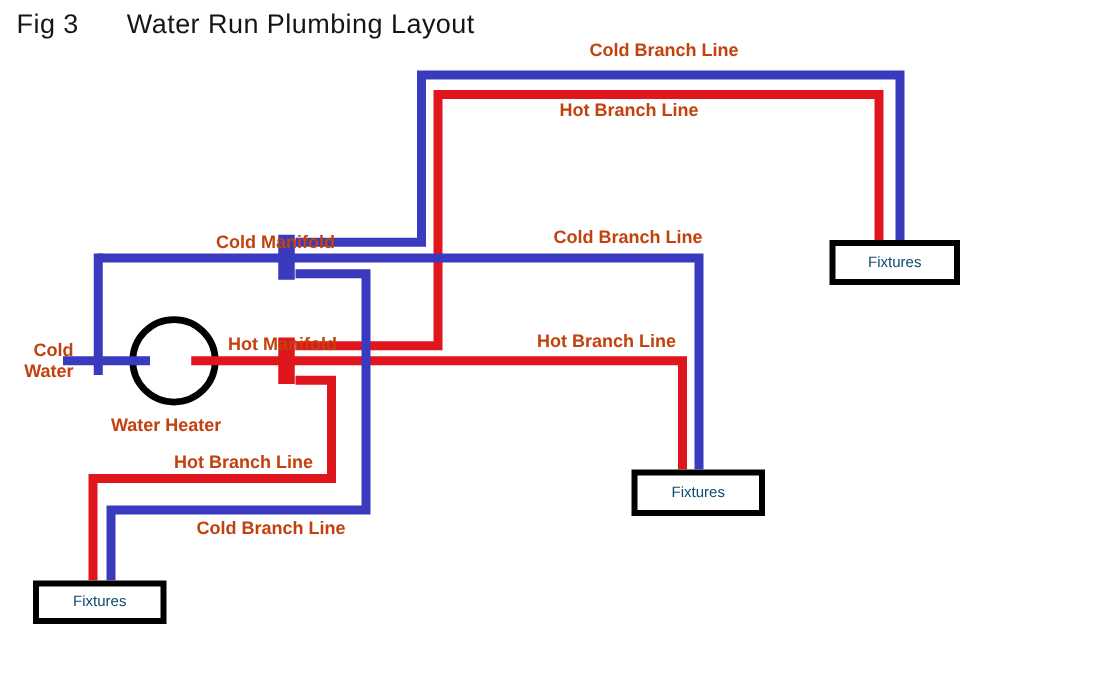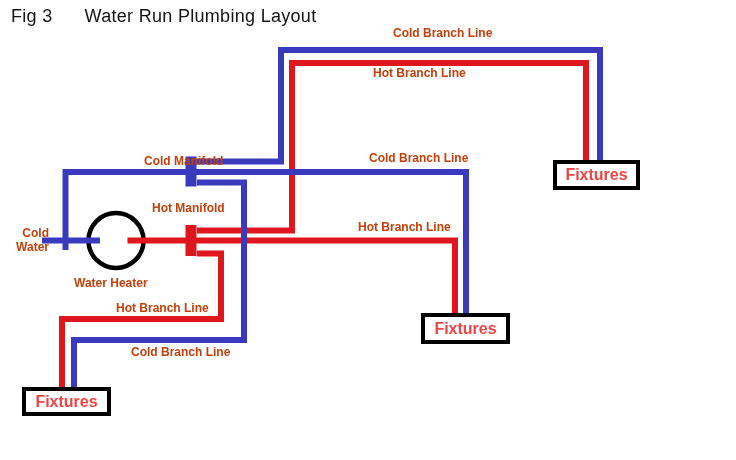--- a/index.html
+++ b/index.html
@@ -21,21 +21,21 @@
     position:absolute;
     font-size:12px;font-weight:bold;color:#c2410c;
     line-height:14px;white-space:nowrap;
   }
   .lbl.two-line{white-space:normal;width:44px;}
   .fixbox{
     position:absolute;
     background:#ffffff;
     border:4px solid #000;
     display:flex;align-items:center;justify-content:center;
-    font-size:16px;font-weight:bold;color:#ef4444;
+    font-size:10px;font-weight:normal;color:#0c4a6e;
     box-sizing:border-box;
   }
 </style>
 </head>
 <body>
 
 <div class="stage">
 
   <svg class="pipes" width="736" height="460" viewBox="0 0 736 460">
 
@@ -57,21 +57,21 @@
 
   <div class="title">
     <span>Fig 3</span>
     <span>Water Run Plumbing Layout</span>
   </div>
 
   <div class="lbl" style="left:393px;top:26px;">Cold Branch Line</div>
   <div class="lbl" style="left:373px;top:66px;">Hot Branch Line</div>
   <div class="lbl" style="left:144px;top:154px;">Cold Manifold</div>
   <div class="lbl" style="left:369px;top:151px;">Cold Branch Line</div>
-  <div class="lbl" style="left:152px;top:201px;">Hot Manifold</div>
+  <div class="lbl" style="left:152px;top:222px;">Hot Manifold</div>
   <div class="lbl" style="left:358px;top:220px;">Hot Branch Line</div>
   <div class="lbl two-line" style="left:5px;top:226px;text-align:right;">Cold Water</div>
   <div class="lbl" style="left:74px;top:276px;">Water Heater</div>
   <div class="lbl" style="left:116px;top:301px;">Hot Branch Line</div>
   <div class="lbl" style="left:131px;top:345px;">Cold Branch Line</div>
 
   <div class="fixbox" style="left:553px;top:160px;width:87px;height:30px;">Fixtures</div>
   <div class="fixbox" style="left:421px;top:313px;width:89px;height:31px;">Fixtures</div>
   <div class="fixbox" style="left:22px;top:387px;width:89px;height:29px;">Fixtures</div>
 

